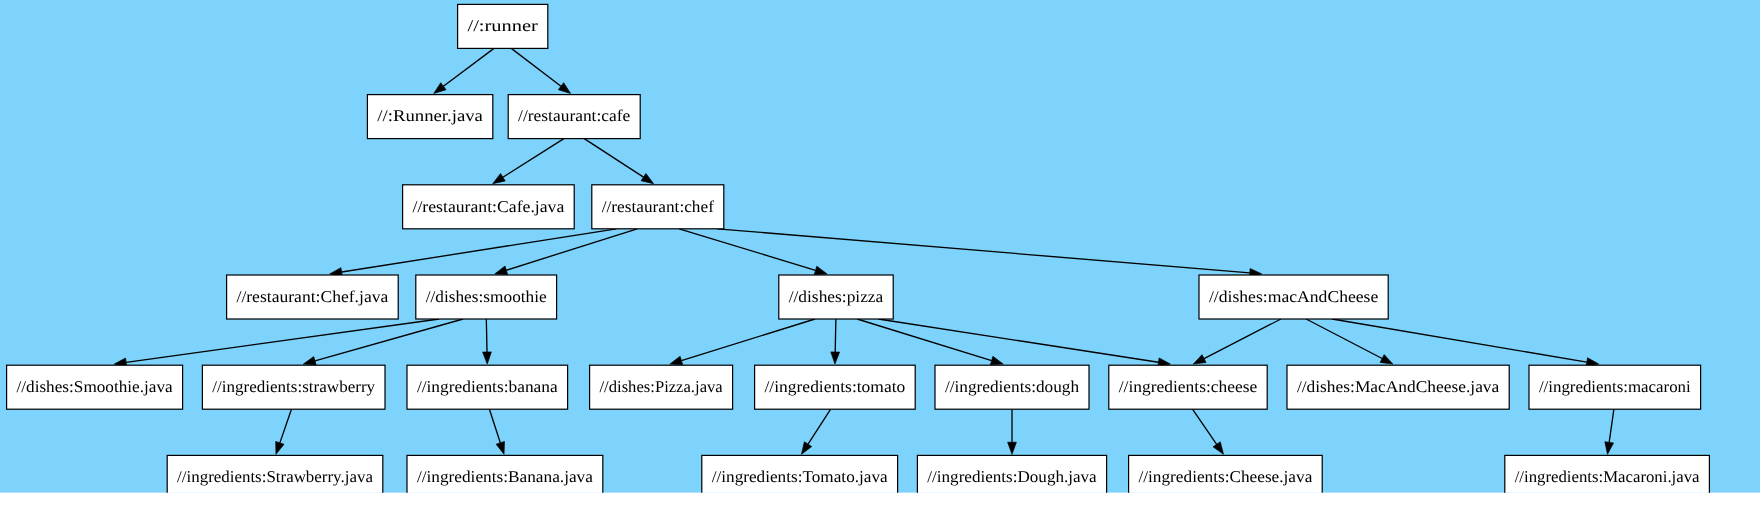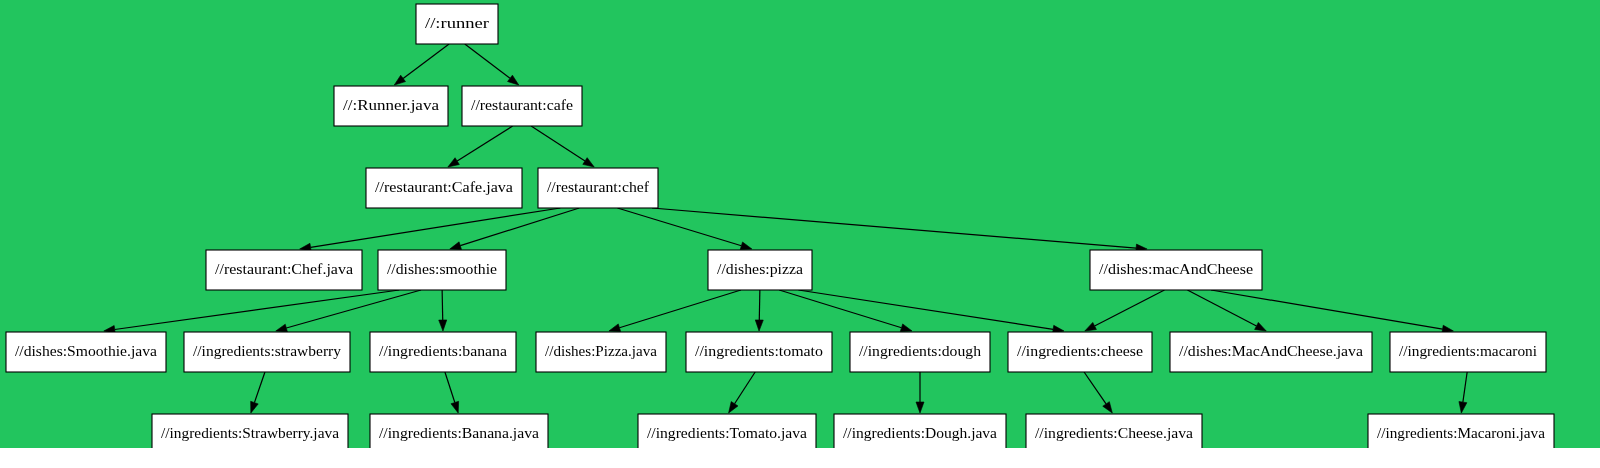--- a/index.html
+++ b/index.html
@@ -4,21 +4,21 @@
 <style>
   html, body {
     margin: 0;
     padding: 0;
     background: #ffffff;
   }
   #graph-root {
     position: relative;
     width: 1600px;
     height: 448px;
-    background: #22c55e;
+    background: #7dd3fc;
     font-family: "Liberation Serif", "DejaVu Serif", serif;
   }
   svg#graph-svg {
     display: block;
     width: 1600px;
     height: 468px;
   }
   .node-box {
     fill: #ffffff;
     stroke: #000000;

